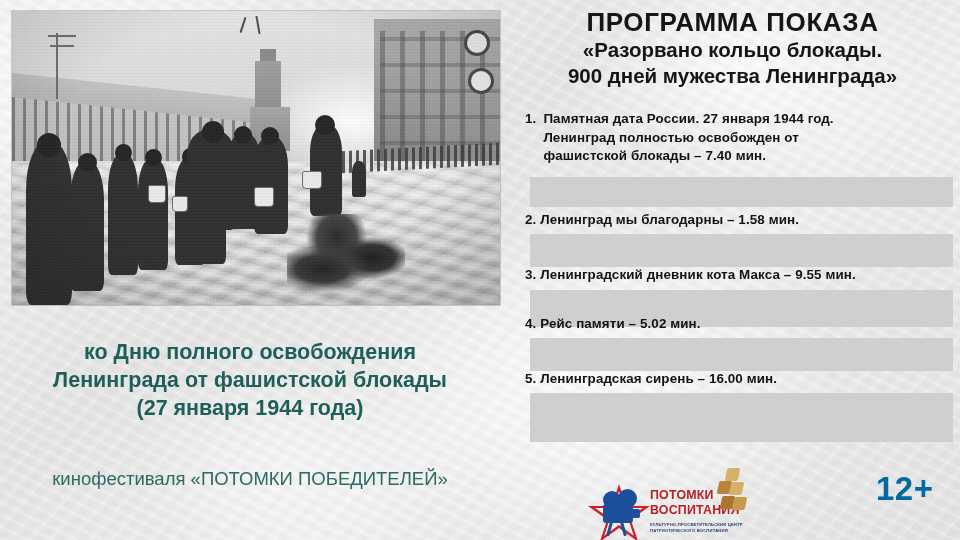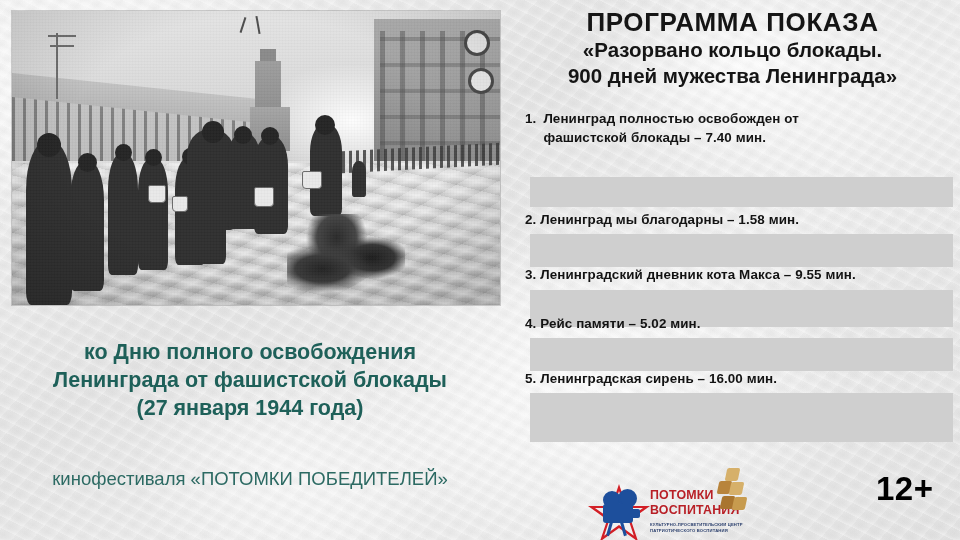--- a/index.html
+++ b/index.html
@@ -377,21 +377,21 @@
     font-weight: 700;
     line-height: 14.6px;
     letter-spacing: 0.2px;
     white-space: nowrap;
   }
 
   #age-rating {
     position: absolute;
     left: 876px;
     top: 470px;
-    color: #000000;
+    color: #0369a1;
     font-size: 33px;
     font-weight: 700;
     letter-spacing: 0.5px;
   }
 </style>
 </head>
 <body>
 
 <div id="slide">
 
@@ -455,20 +455,21 @@
       <span class="t-main">ПРОГРАММА ПОКАЗА</span>
       <span class="t-sub">«Разорвано кольцо блокады.</span>
       <span class="t-sub">900 дней мужества Ленинграда»</span>
     </div>
 
     <div id="program-list">
 
       <div class="li li-hang" style="top:0px; width:420px;">
         <span class="li-num">1.</span>
         <span class="li-txt">
+          <span style="display:block">Памятная дата России. 27 января 1944 год.</span>
           <span style="display:block">Ленинград полностью освобожден от</span>
           <span style="display:block">фашистской блокады – 7.40 мин.</span>
         </span>
       </div>
 
       <div class="band" style="top:67px; height:30px;"></div>
 
       <div class="li" style="top:101px;">2. Ленинград мы благодарны – 1.58 мин.</div>
       <div class="band" style="top:124px; height:33px;"></div>
 

